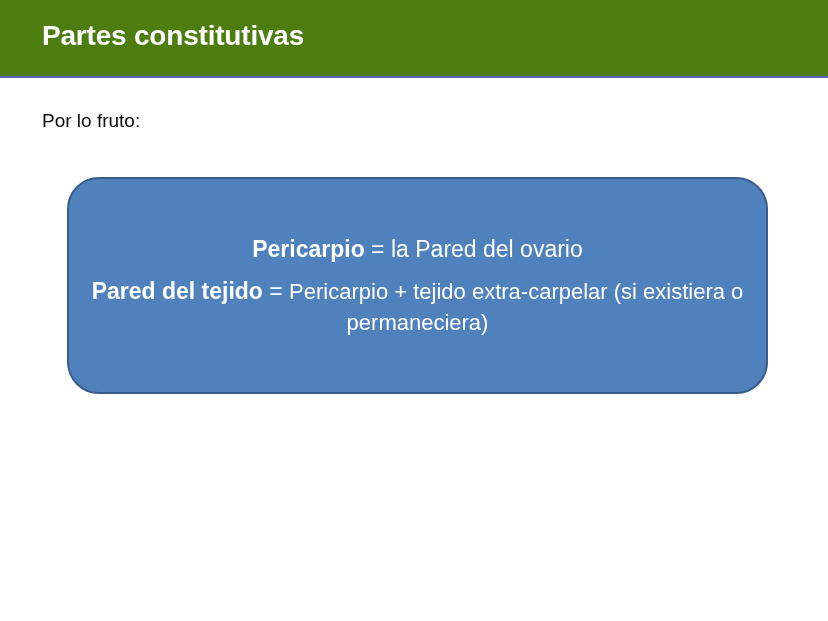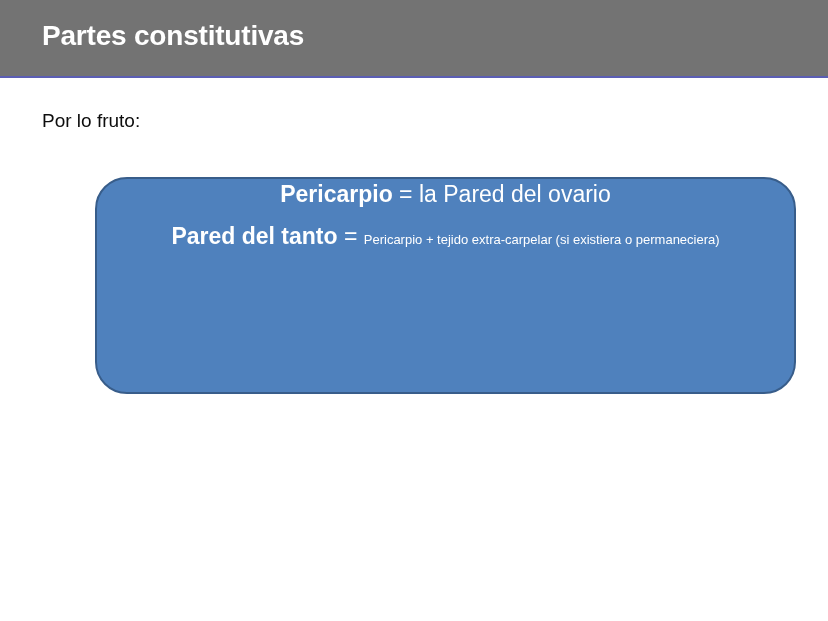--- a/index.html
+++ b/index.html
@@ -25,21 +25,21 @@
     background: #ffffff;
   }
 
   
   .title-bar {
     position: absolute;
     left: 0;
     top: 0;
     width: 828px;
     height: 78px;
-    background: #737373;
+    background: #4d7c0f;
     box-sizing: border-box;
   }
   .title-bar-underline {
     position: absolute;
     left: 0;
     top: 76px;
     width: 828px;
     height: 2px;
     background: #5b5eb4;
   }
@@ -71,43 +71,43 @@
     top: 177px;
     width: 701px;
     height: 217px;
     background: #4F81BD;
     border: 2px solid #385D8A;
     border-radius: 32px;
     box-sizing: border-box;
     display: flex;
     flex-direction: column;
     align-items: center;
+    justify-content: center;
     padding: 0 18px;
-    margin-left: 28px;
   }
   .callout-line {
     color: #ffffff;
     text-align: center;
     line-height: 1.32;
   }
   .callout-line-1 {
     font-size: 23px;
     margin-bottom: 12px;
   }
   .callout-line-2 {
     font-size: 23px;
   }
   .callout-term {
     font-weight: bold;
   }
   .callout-eq {
     font-weight: normal;
   }
   .callout-small {
-    font-size: 13px;
+    font-size: 22px;
   }
 </style>
 </head>
 <body>
 
 <div class="slide">
 
   <div class="title-bar">
     <div class="slide-title">Partes constitutivas</div>
   </div>
@@ -115,18 +115,18 @@
 
   <div class="intro-text">Por lo fruto:</div>
 
   <div class="callout-box">
 
     <div class="callout-line callout-line-1">
       <span class="callout-term">Pericarpio</span><span class="callout-eq"> = </span><span class="callout-eq">la Pared del ovario</span>
     </div>
 
     <div class="callout-line callout-line-2">
-      <span class="callout-term">Pared del tanto</span><span class="callout-eq"> = </span><span class="callout-small"> Pericarpio + tejido extra-carpelar (si existiera o permaneciera)</span>
+      <span class="callout-term">Pared del tejido</span><span class="callout-eq"> = </span><span class="callout-small"> Pericarpio + tejido extra-carpelar (si existiera o permaneciera)</span>
     </div>
 
   </div>
 
 </div>
 
 </body></html>

